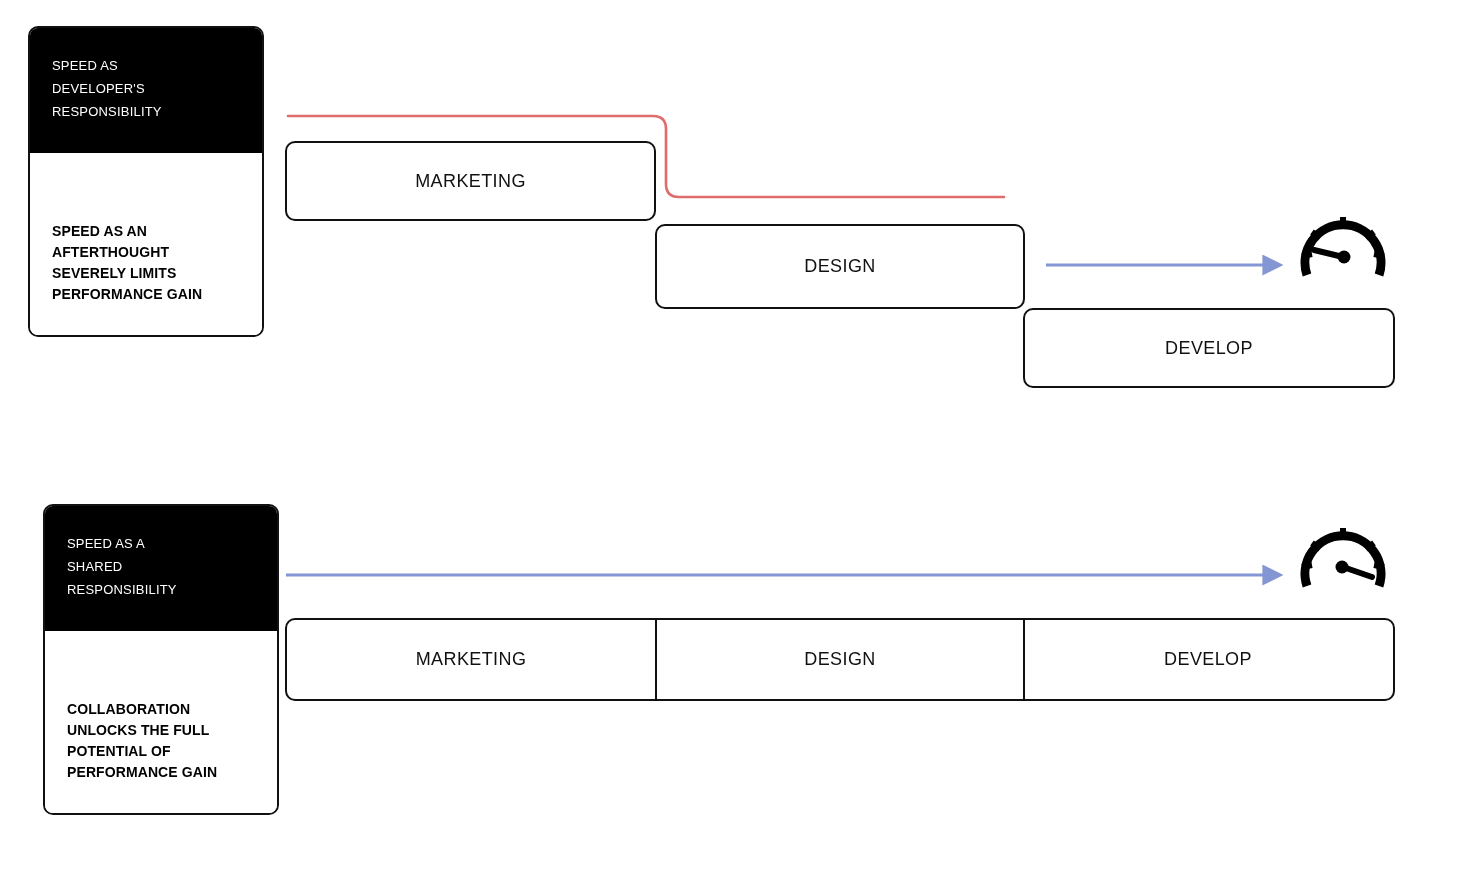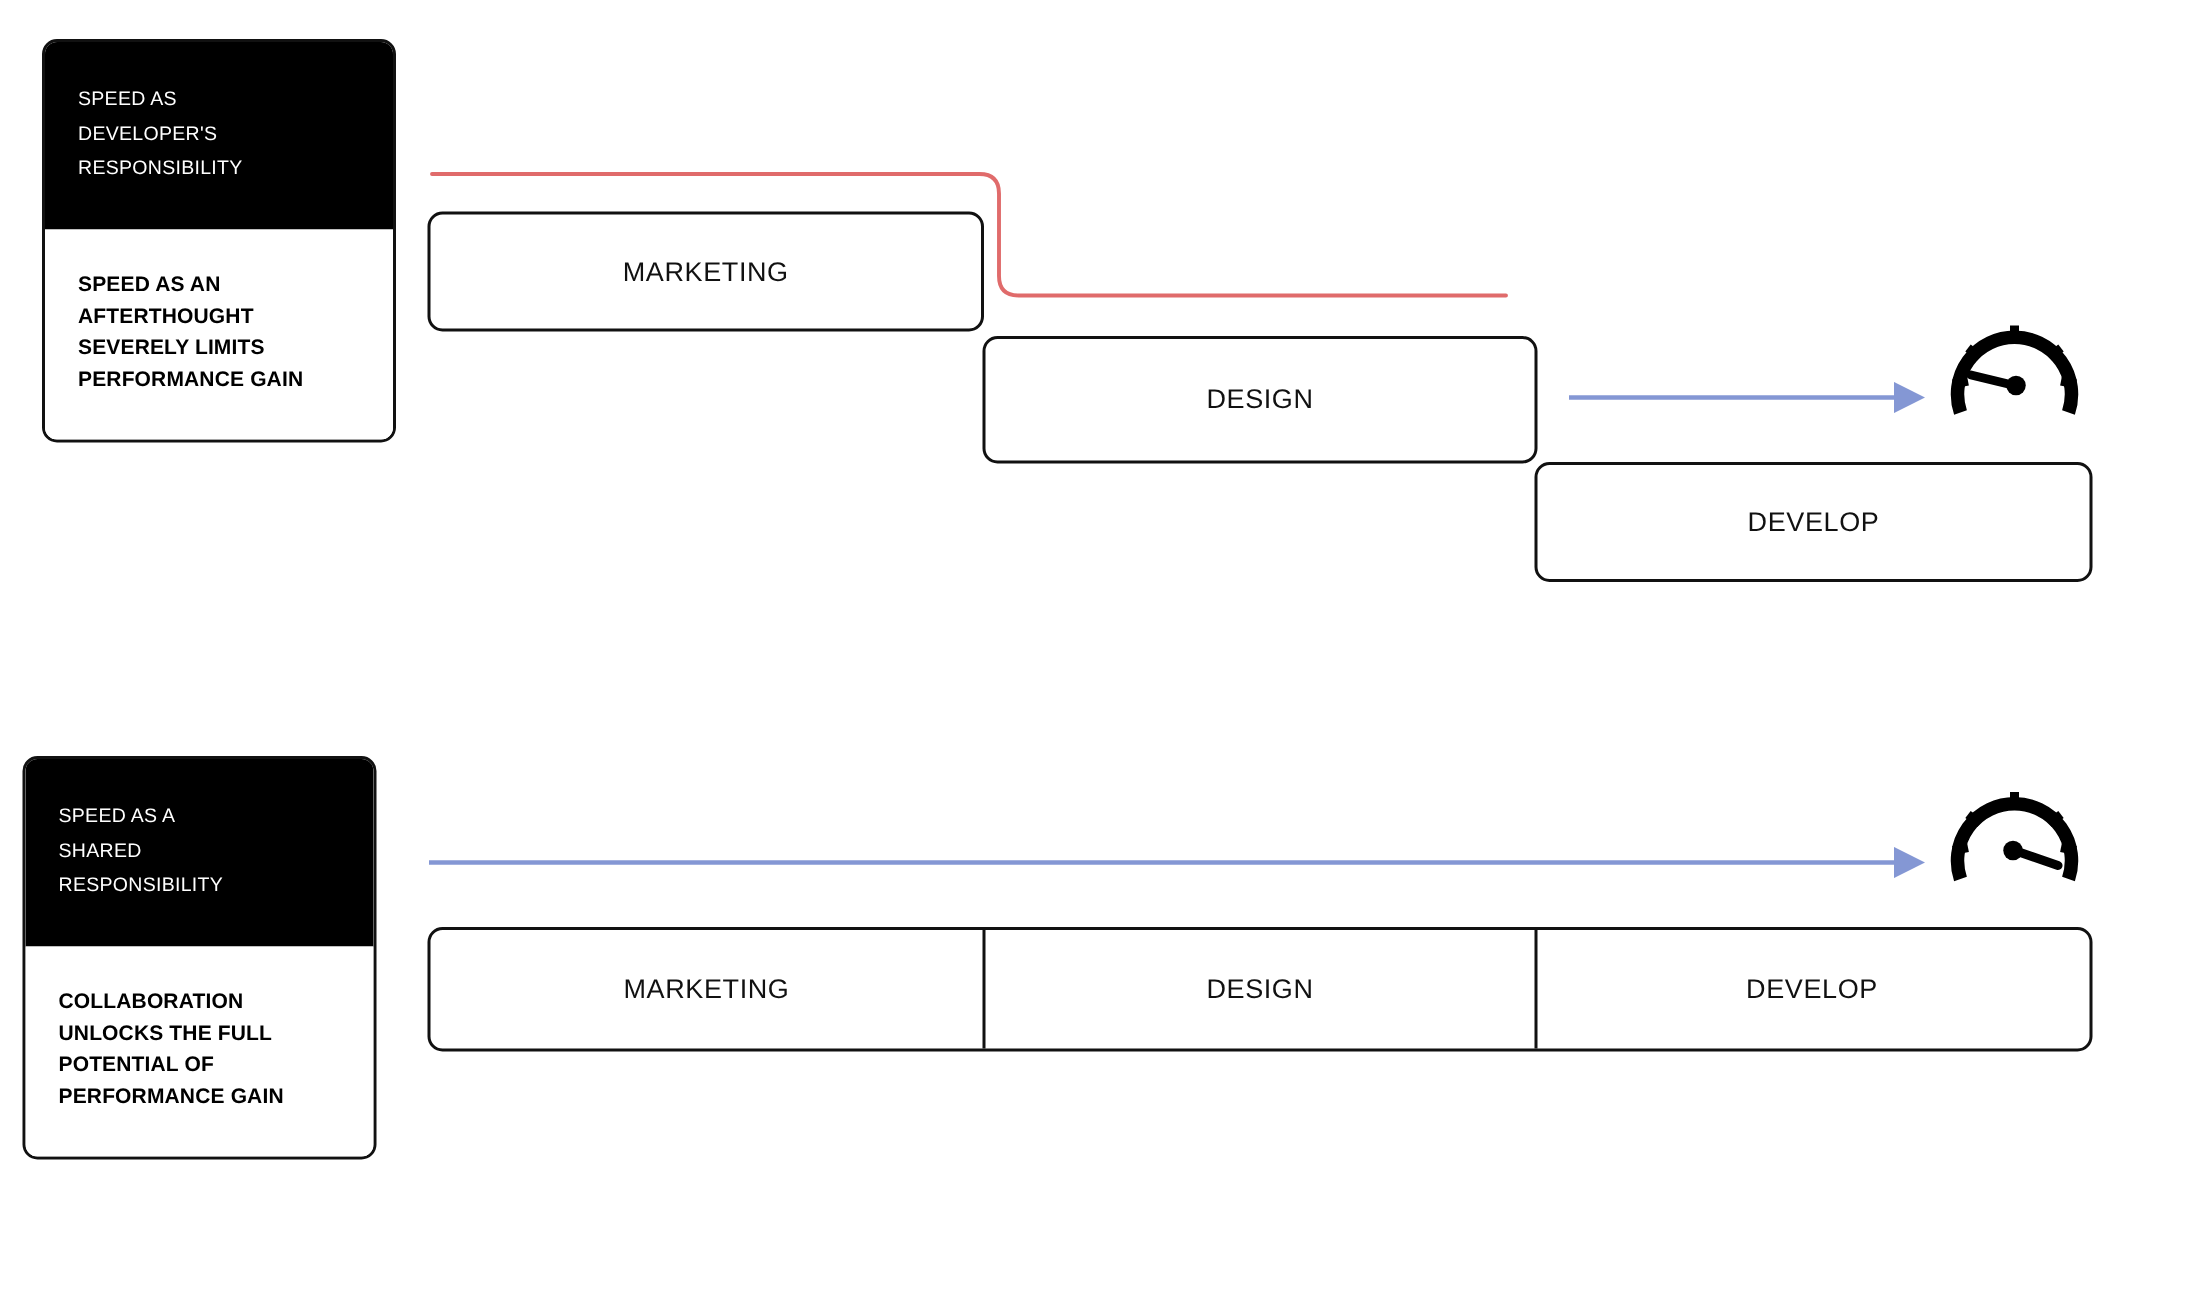--- a/index.html
+++ b/index.html
@@ -43,24 +43,25 @@
     color: #000000;
     padding: 26px 22px 30px 22px;
     box-sizing: border-box;
   }
   .info-card .card-body-text {
     font-size: 14px;
     font-weight: bold;
     line-height: 21px;
     letter-spacing: 0.1px;
     white-space: pre-line;
+    margin-top: 42px;
   }
 
   #card-top    { left: 28px;  top: 26px;  }
-  #card-bottom { left: 15px;  top: 504px; }
+  #card-bottom { left: 43px;  top: 504px; }
 
   
   .stage-box {
     position: absolute;
     border: 2.5px solid #111111;
     border-radius: 10px;
     background: #ffffff;
     box-sizing: border-box;
     display: flex;
     align-items: center;

